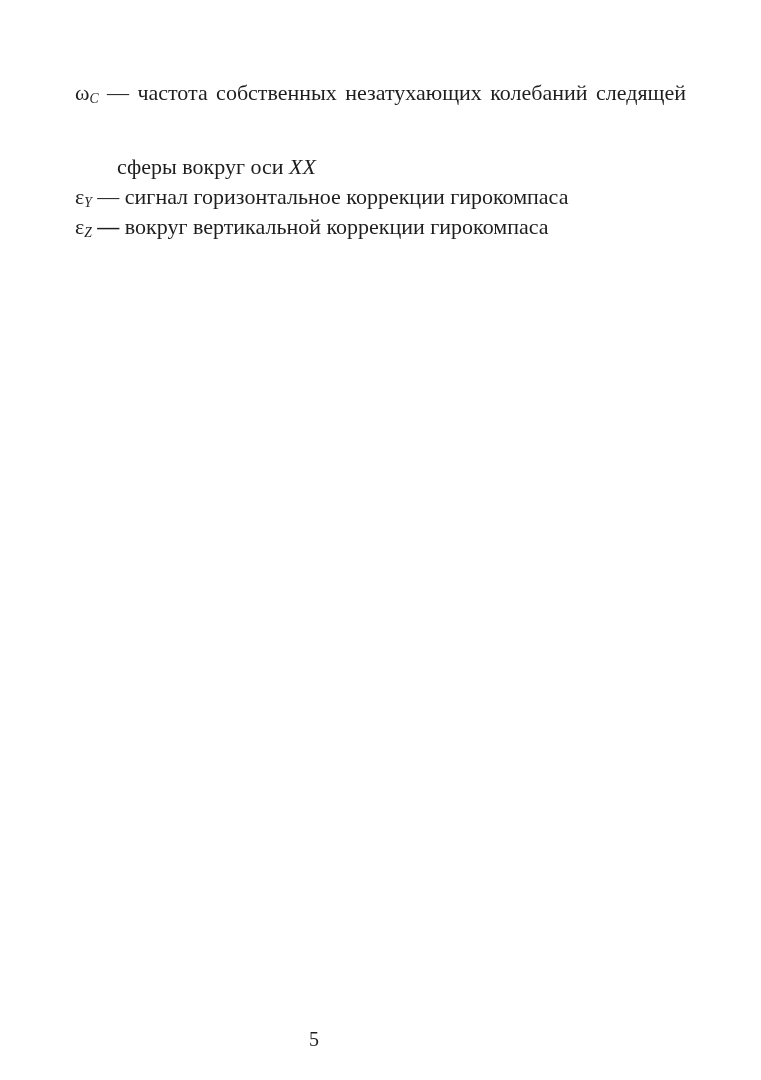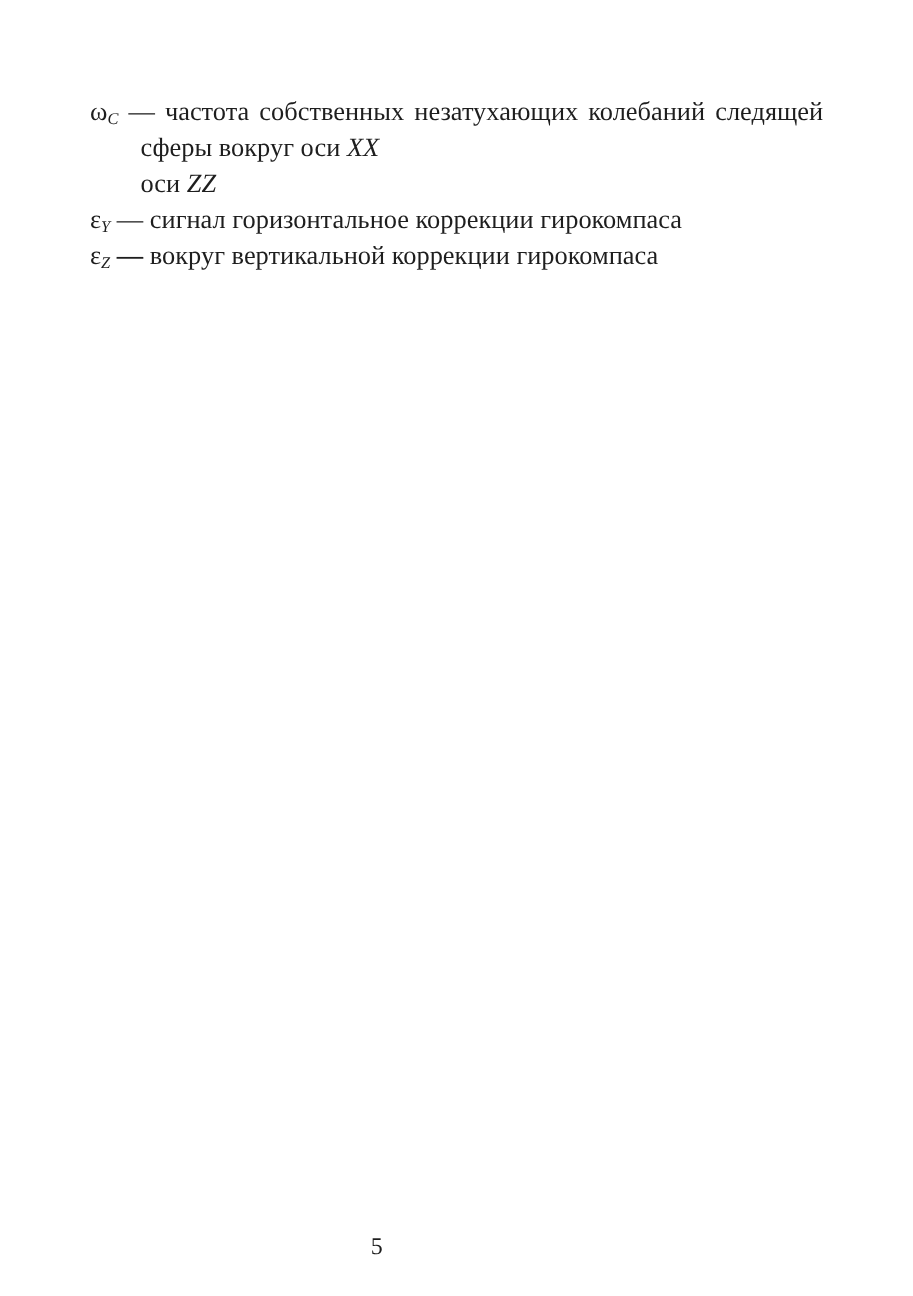--- a/index.html
+++ b/index.html
@@ -29,20 +29,21 @@
     line-height: 30px;
     white-space: normal;
     text-align: left;
   }
   .def-line.justified {
     text-align: justify;
     text-align-last: justify;
   }
   .def-line.cont {
     padding-left: 42px;
+    margin-top: 44px;
   }
   .italic {
     font-style: italic;
   }
   .symbol {
     display: inline;
   }
   .symbol .sub {
     font-size: 0.62em;
     font-style: italic;
@@ -68,21 +69,20 @@
 </head>
 <body>
 
 <div class="page">
   <div class="content" id="definitions">
       <div class="definition">
         <div class="def-line justified"><span class="symbol">ω<span class="sub">C</span></span> <span class="dash">—</span> <span>частота собственных незатухающих колебаний следящей</span></div>
         <div class="def-line cont"><span>сферы вокруг оси </span><span class="italic">XX</span></div>
       </div>
       <div class="definition">
-        <div class="def-line cont"><span>оси </span><span class="italic">ZZ</span></div>
       </div>
       <div class="definition">
         <div class="def-line"><span class="symbol">ε<span class="sub">Y</span></span> <span class="dash">—</span> <span>сигнал горизонтальное коррекции гирокомпаса</span></div>
       </div>
       <div class="definition">
         <div class="def-line"><span class="symbol">ε<span class="sub">Z</span></span> <span class="dash bold">—</span> <span>вокруг вертикальной коррекции гирокомпаса</span></div>
       </div>
     </div>
   <div class="page-number">5</div>
 </div>

